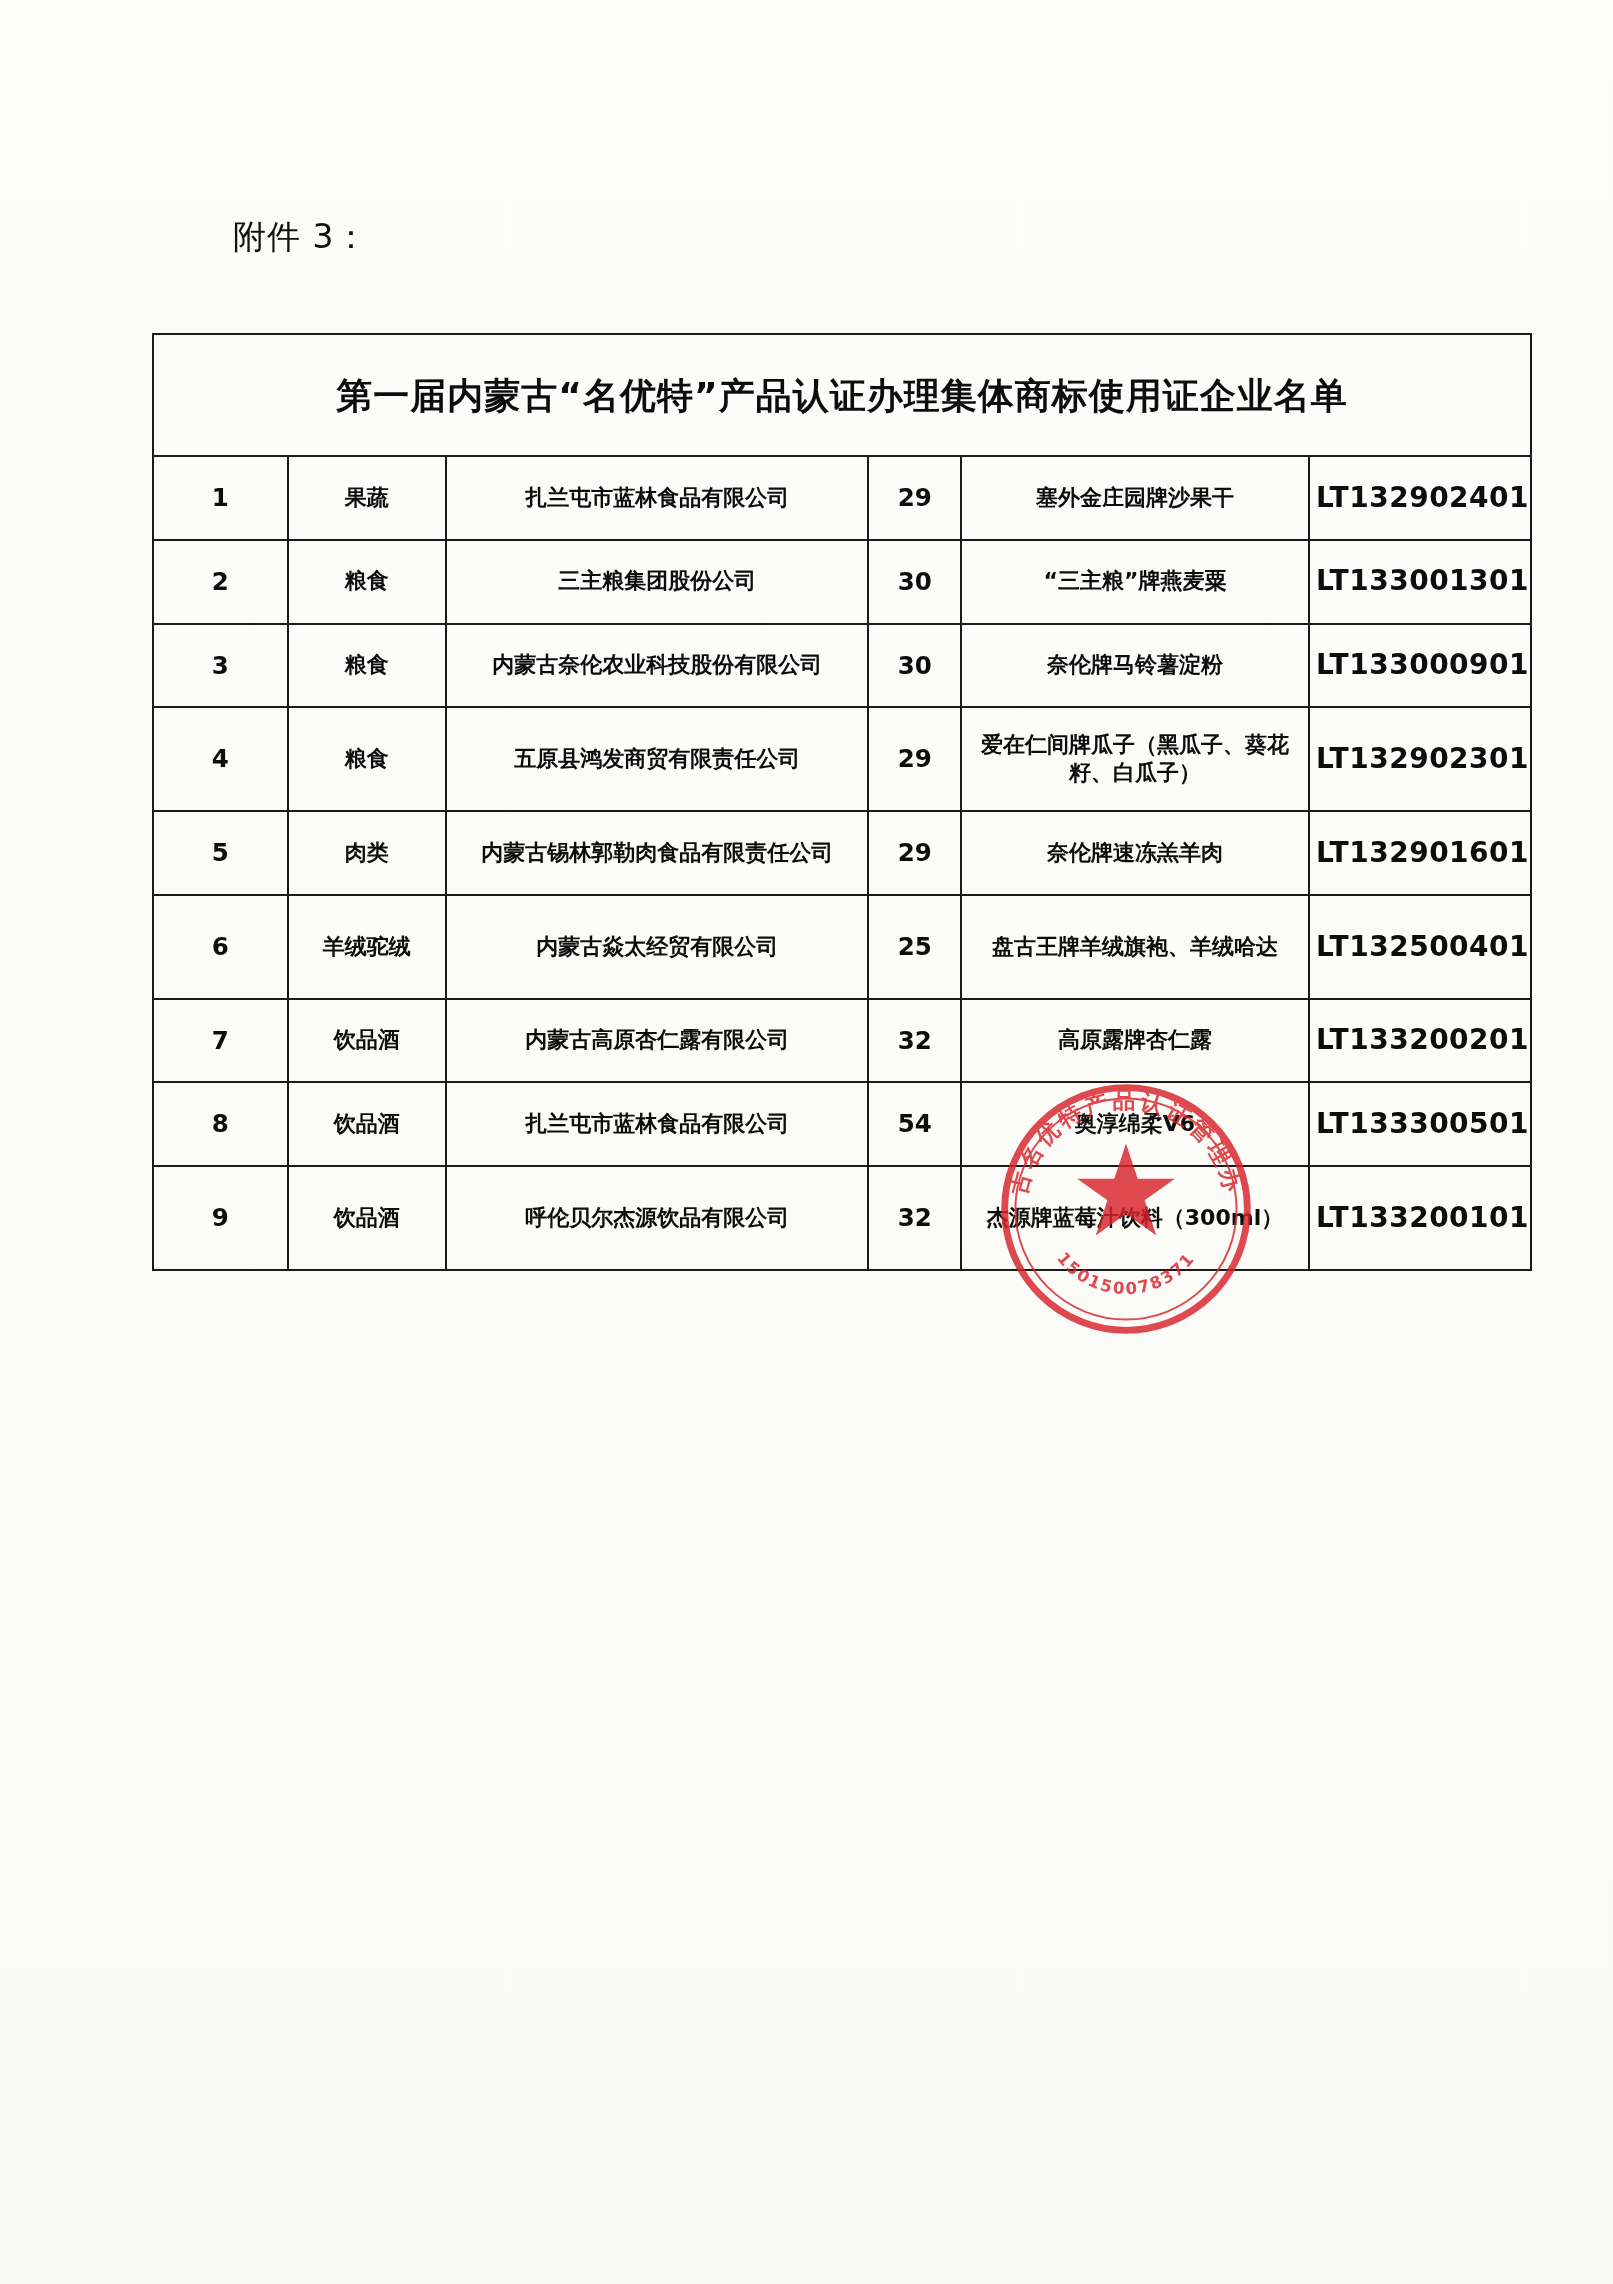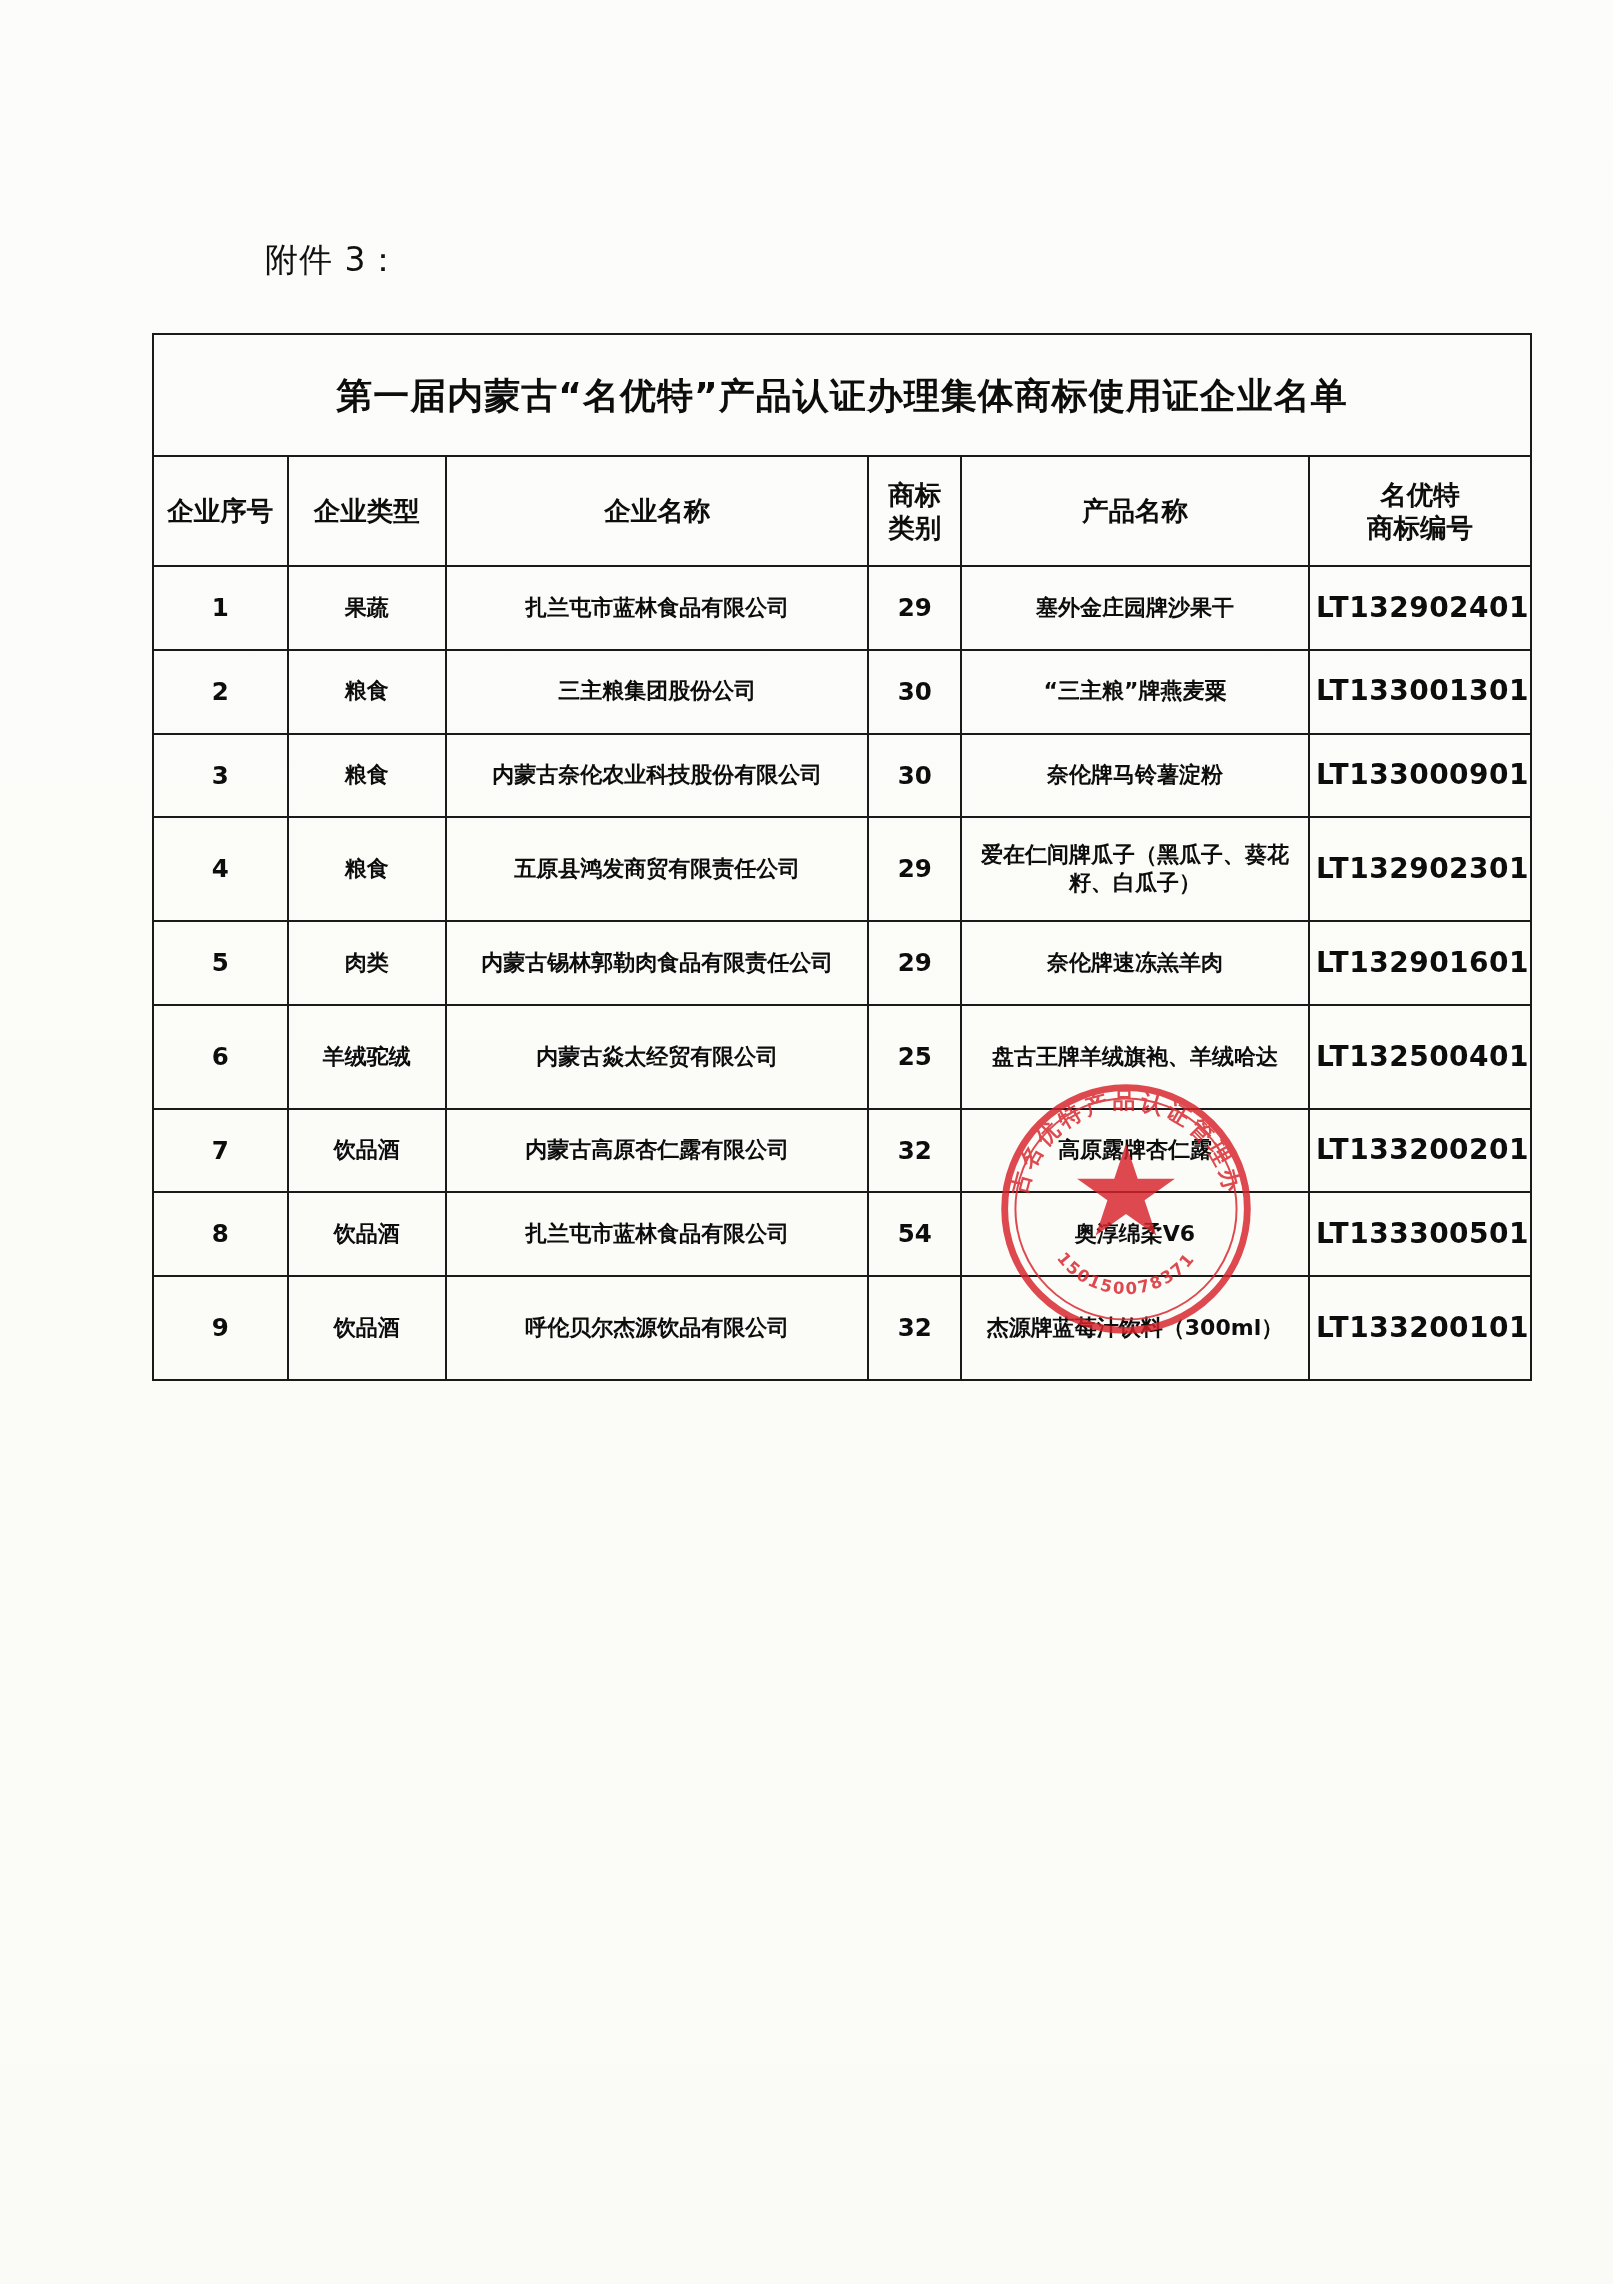--- a/index.html
+++ b/index.html
@@ -25,27 +25,26 @@
     content: "";
     position: absolute;
     inset: 0;
     background: linear-gradient(180deg, #fcfcfa 0%, #fbfbf8 60%, #fafaf7 100%);
     pointer-events: none;
   }
 
   .attachment-label {
     position: absolute;
     left: 233px;
-    top: 238px;
+    top: 215px;
     font-size: 33px;
     letter-spacing: 1px;
     font-family: "DejaVu Sans", "Liberation Sans", sans-serif;
     font-weight: 400;
     color: #111;
-    margin-left: 32px;
   }
 
   .table-wrap {
     position: absolute;
     left: 152px;
     top: 333px;
     width: 1380px;
   }
 
   table.main {
@@ -126,34 +125,20 @@
         <col class="col-no">
         <col class="col-type">
         <col class="col-name">
         <col class="col-cls">
         <col class="col-prod">
         <col class="col-code">
       </colgroup>
       <thead>
         <tr>
           <th class="title-cell" colspan="6">第一届内蒙古“名优特”产品认证办理集体商标使用证企业名单</th>
-        </tr>
-        <tr>
-          <th>企业序号</th>
-          <th>企业类型</th>
-          <th>企业名称</th>
-          <th>
-            <div>商标</div>
-            <div>类别</div>
-          </th>
-          <th>产品名称</th>
-          <th>
-            <div>名优特</div>
-            <div>商标编号</div>
-          </th>
         </tr>
       </thead>
       <tbody>
         <tr>
           <td class="num">1</td>
           <td>果蔬</td>
           <td>扎兰屯市蓝林食品有限公司</td>
           <td class="cls">29</td>
           <td>塞外金庄园牌沙果干</td>
           <td class="code">LT132902401</td>

